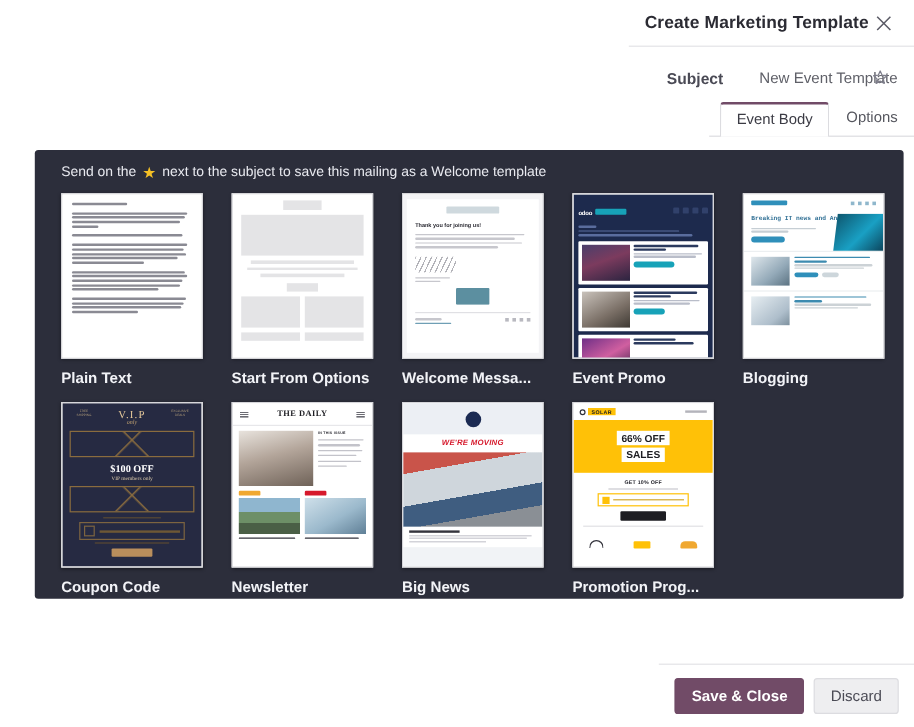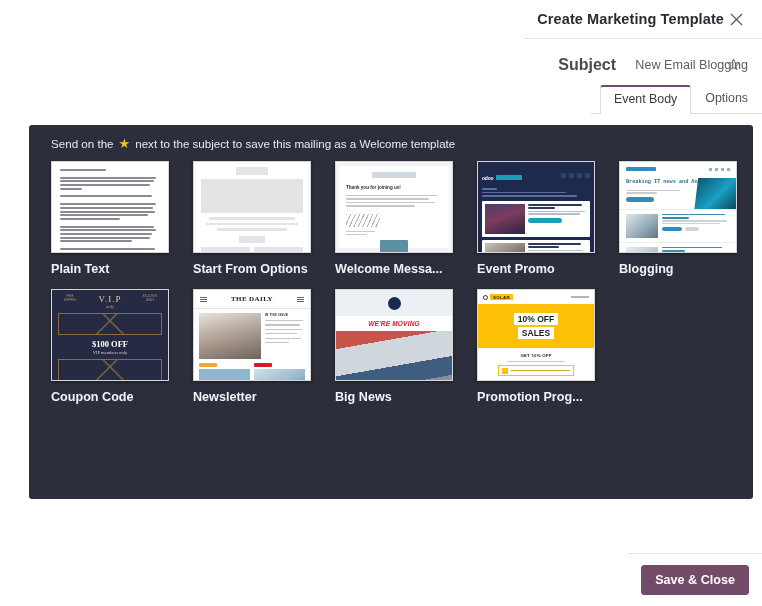--- a/index.html
+++ b/index.html
@@ -21,21 +21,21 @@
   }
   .dlg-title { font-size: 14.5px; font-weight: bold; color: #2b2b33; letter-spacing: .1px; }
   .close-btn {
     width: 24px; height: 24px; display:flex; align-items:center; justify-content:center;
     cursor: pointer; color:#5b5b66;
   }
 
   
   .fields { padding: 13px 14px 6px 13px; position: relative; }
   .field-row { display: flex; align-items: center; height: 26px; }
-  .field-label { font-size: 16px; font-weight: bold; color: #4a4a55; width: 68px; flex:0 0 68px;}
+  .field-label { font-size: 13px; font-weight: bold; color: #4a4a55; width: 68px; flex:0 0 68px;}
   .field-value { font-size: 12.6px; color: #5f6068; padding-left: 9px; }
   .fav-star {
     position: absolute; right: 20px; top: 16px;
     width: 18px; height: 18px; cursor: pointer; color:#7d7d8a;
     display:flex; align-items:center; justify-content:center;
   }
 
   
   .tabbar {
     display:flex; align-items:flex-end; padding: 5px 0 0 9px;
@@ -61,21 +61,21 @@
   }
   .hint {
     color: #e9eaf0; font-size: 11.6px; margin-bottom: 11px;
     display: flex; align-items: center; gap: 5px; padding-left: 6px;
   }
   .hint .gold-star { color: #f5c026; font-size: 13px; line-height: 1; }
 
   .grid { display: grid; grid-template-columns: repeat(5, 1fr); gap: 0px 24px; padding-left: 6px;}
   .card { width: 118px; }
   .thumb {
-    width: 118px; height: 92px; background: #fff; overflow: hidden;
+    width: 118px; height: 138px; background: #fff; overflow: hidden;
     box-shadow: 0 1px 3px rgba(0,0,0,.45); position: relative;
     cursor: pointer; border: 1px solid #d6d6da;
   }
   .card-label {
     color: #f2f3f7; font-size: 12.6px; font-weight: bold;
     margin: 9px 0 13px 0; white-space: nowrap; overflow: hidden;
   }
 
   
   .tn { width:100%; height:100%; position:relative; }
@@ -222,21 +222,21 @@
     <div class="close-btn">
       <svg width="13" height="13" viewBox="0 0 13 13" aria-hidden="true">
         <path d="M1 1 L12 12 M12 1 L1 12" stroke="#5b5b66" stroke-width="1.3" fill="none"></path>
       </svg>
     </div>
   </div>
 
   <div class="fields">
     <div class="field-row">
       <div class="field-label">Subject</div>
-      <div class="field-value" title="Subject">New Email Blogging</div>
+      <div class="field-value" title="Subject">New Event Template</div>
     </div>
     <div class="fav-star">
       <svg width="15" height="15" viewBox="0 0 24 24" aria-hidden="true">
         <path d="M12 3.5 l2.6 5.6 6.1 .7 -4.5 4.2 1.2 6 -5.4-3 -5.4 3 1.2-6 -4.5-4.2 6.1-.7z" fill="none" stroke="#7d7d8a" stroke-width="1.7" stroke-linejoin="round"></path>
       </svg>
     </div>
   </div>
 
   <div class="tabbar">
     <div class="tab active">Event Body</div>
@@ -522,21 +522,21 @@
           <div class="thumb">
             <div class="tn tn-promo">
               <div class="phd">
                 <div class="plogo">
                     <div class="pdot"></div>
                   <div class="psolar">SOLAR</div>
                   </div>
                 <div class="pnav"></div>
               </div>
               <div class="band">
-                <div class="b1">10% OFF</div>
+                <div class="b1">66% OFF</div>
                 <div class="b1">SALES</div>
               </div>
               <div class="pget">GET 10% OFF</div>
               <div class="psub"></div>
               <div class="pcode">
                   <div class="k"></div>
                   <div class="v"></div>
                 </div>
               <div class="pbtn"></div>
               <div class="prule"></div>
@@ -549,15 +549,16 @@
           </div>
           <div class="card-label">Promotion Prog...</div>
         </div>
 
       </div>
     </div>
   </div>
 
   <div class="footer">
     <div class="btn btn-primary">Save &amp; Close</div>
+    <div class="btn btn-secondary">Discard</div>
   </div>
 
 </div>
 
 </body></html>

